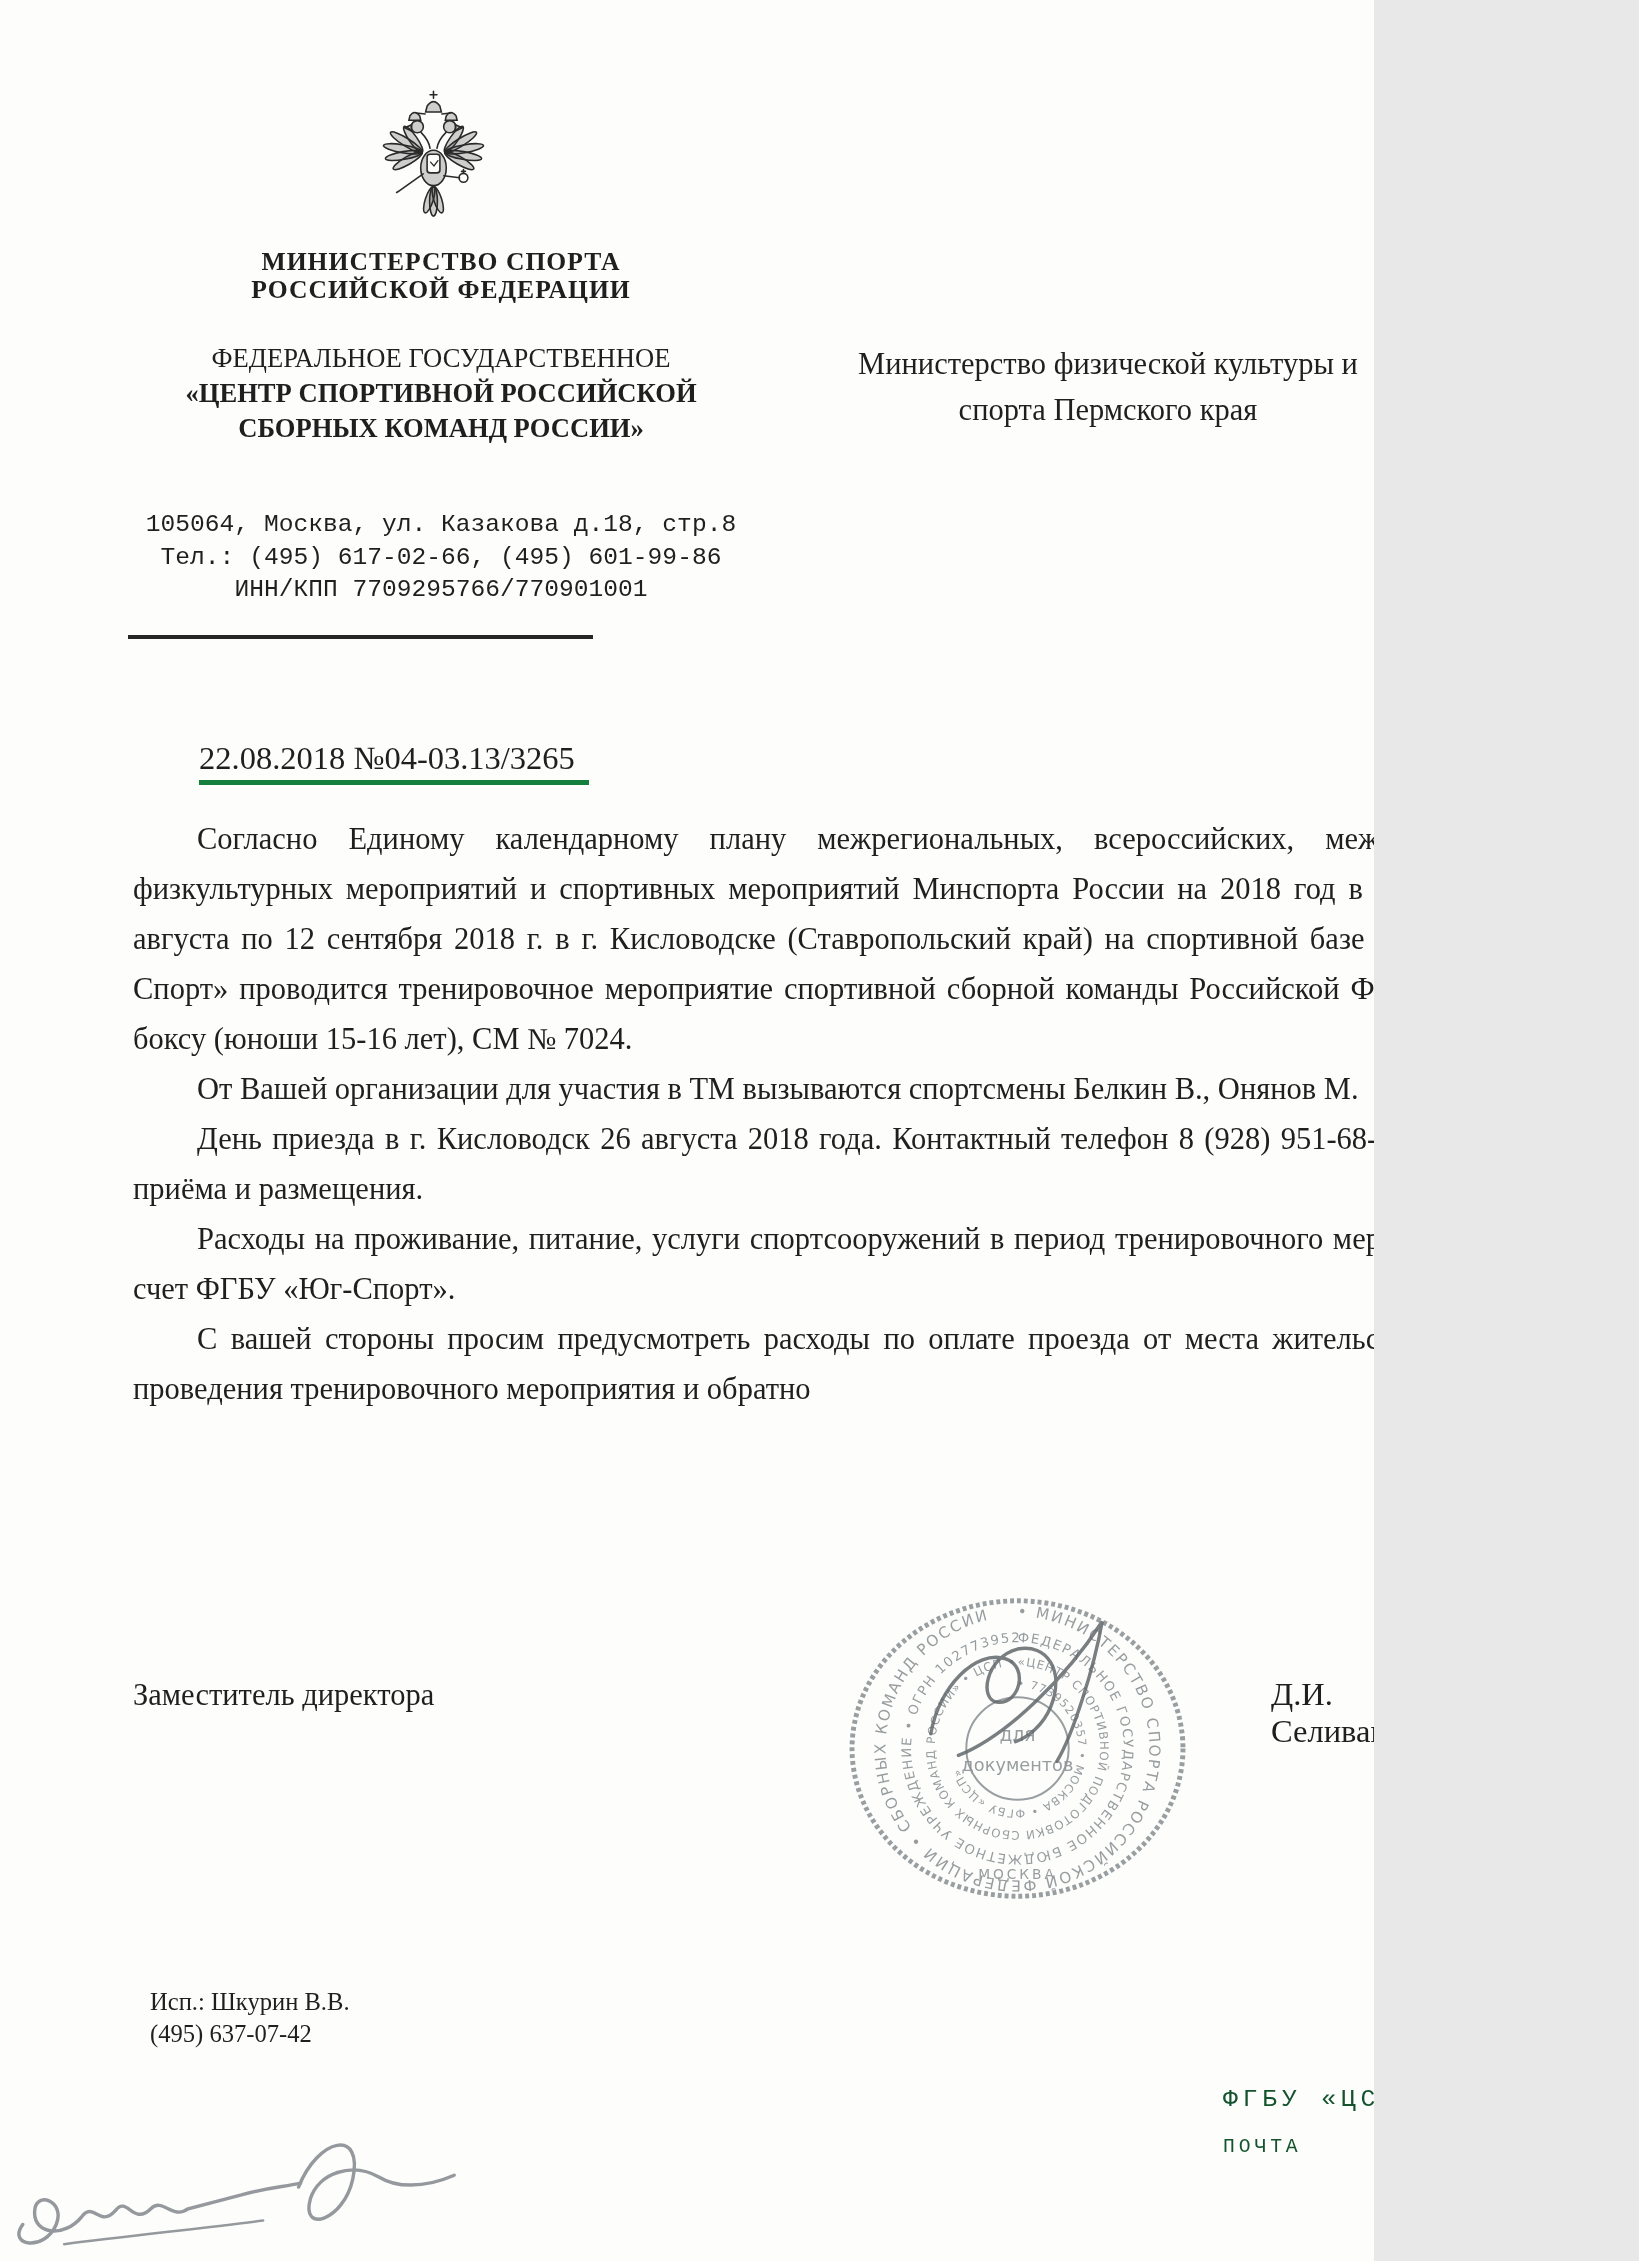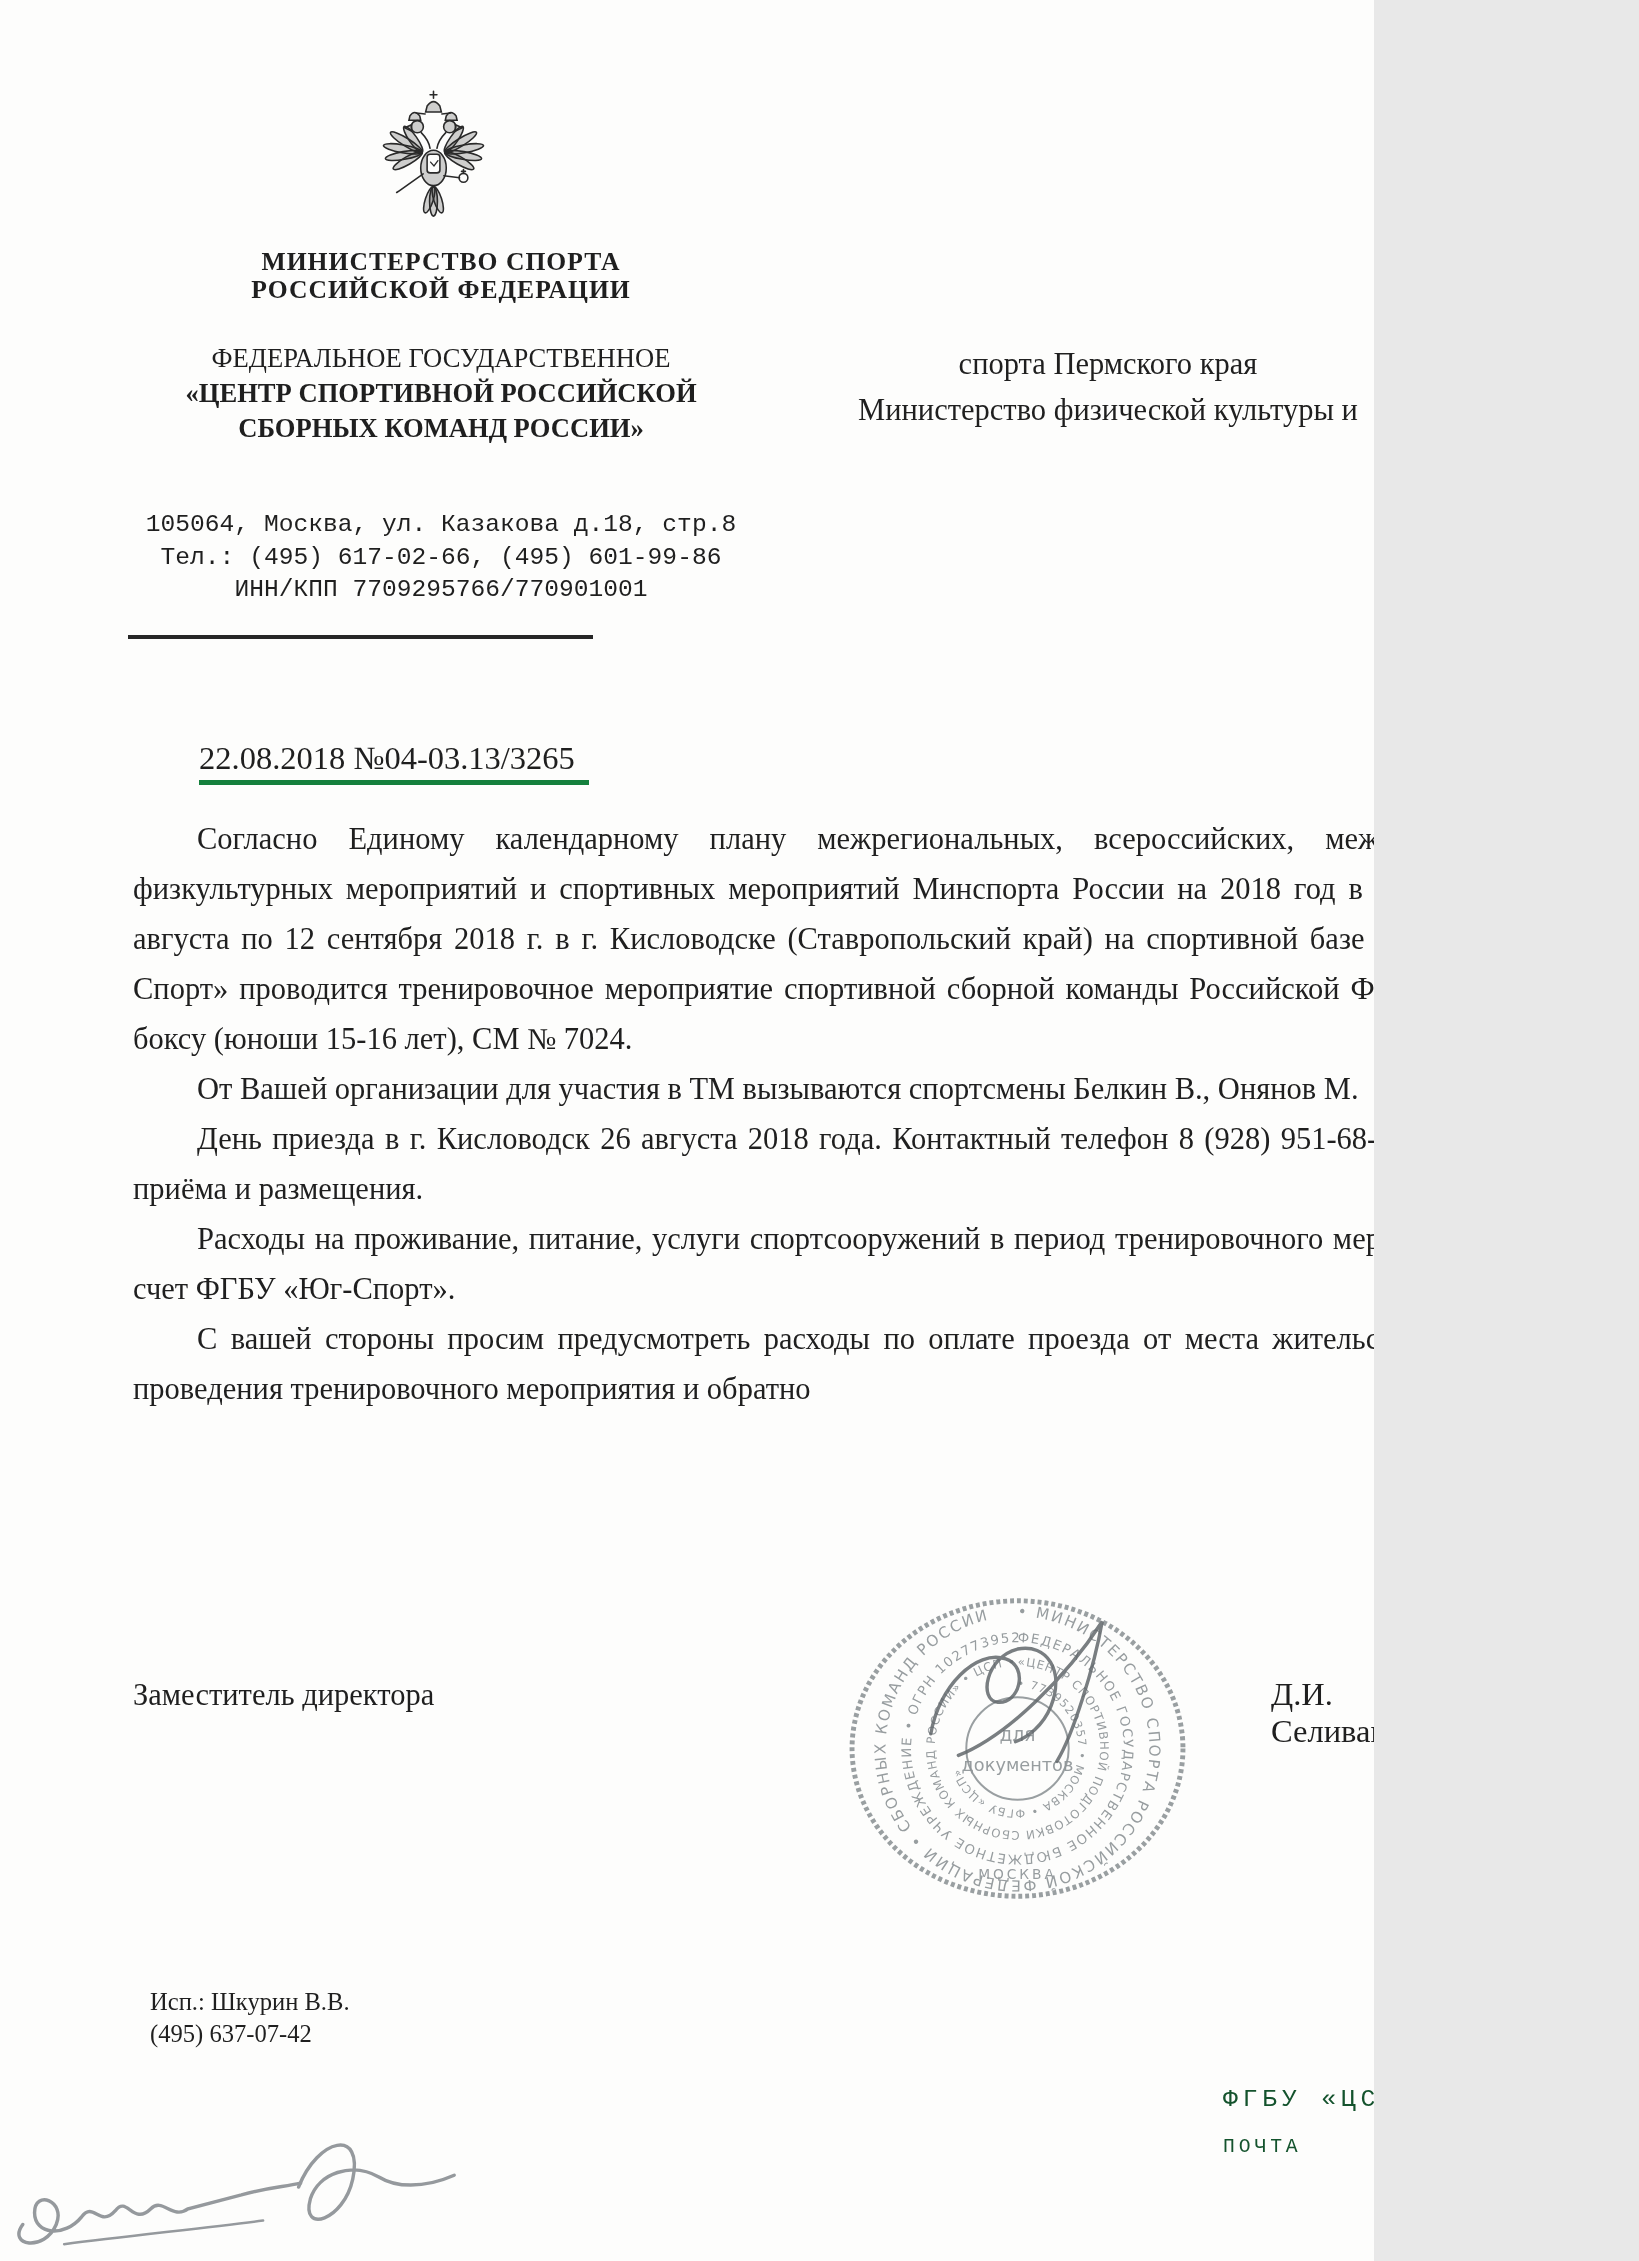--- a/index.html
+++ b/index.html
@@ -105,22 +105,22 @@
 
   <div class="abs addr center">
     <div>105064, Москва, ул. Казакова д.18, стр.8</div>
     <div>Тел.: (495) 617-02-66, (495) 601-99-86</div>
     <div>ИНН/КПП 7709295766/770901001</div>
   </div>
 
   <div class="abs rule"></div>
 
   <div class="abs addressee center">
+    <div>Министерство физической культуры и</div>
     <div>спорта Пермского края</div>
-    <div>Министерство физической культуры и</div>
   </div>
 
   <div class="abs refline">22.08.2018 №04-03.13/3265</div>
 
   <div class="abs bodytext">
     <p>Согласно Единому календарному плану межрегиональных, всероссийских, международных физкультурных мероприятий и спортивных мероприятий Минспорта России на 2018 год в период с 26 августа по 12 сентября 2018 г. в г. Кисловодске (Ставропольский край) на спортивной базе ФГБУ «Юг-Спорт» проводится тренировочное мероприятие спортивной сборной команды Российской Федерации по боксу (юноши 15-16 лет), СМ № 7024.</p>
     <p>От Вашей организации для участия в ТМ вызываются спортсмены Белкин В., Онянов М.</p>
     <p>День приезда в г. Кисловодск 26 августа 2018 года. Контактный телефон 8 (928) 951-68-33 – служба приёма и размещения.</p>
     <p>Расходы на проживание, питание, услуги спортсооружений в период тренировочного мероприятия за счет ФГБУ «Юг-Спорт».</p>
     <p>С вашей стороны просим предусмотреть расходы по оплате проезда от места жительства к месту проведения тренировочного мероприятия и обратно</p>

